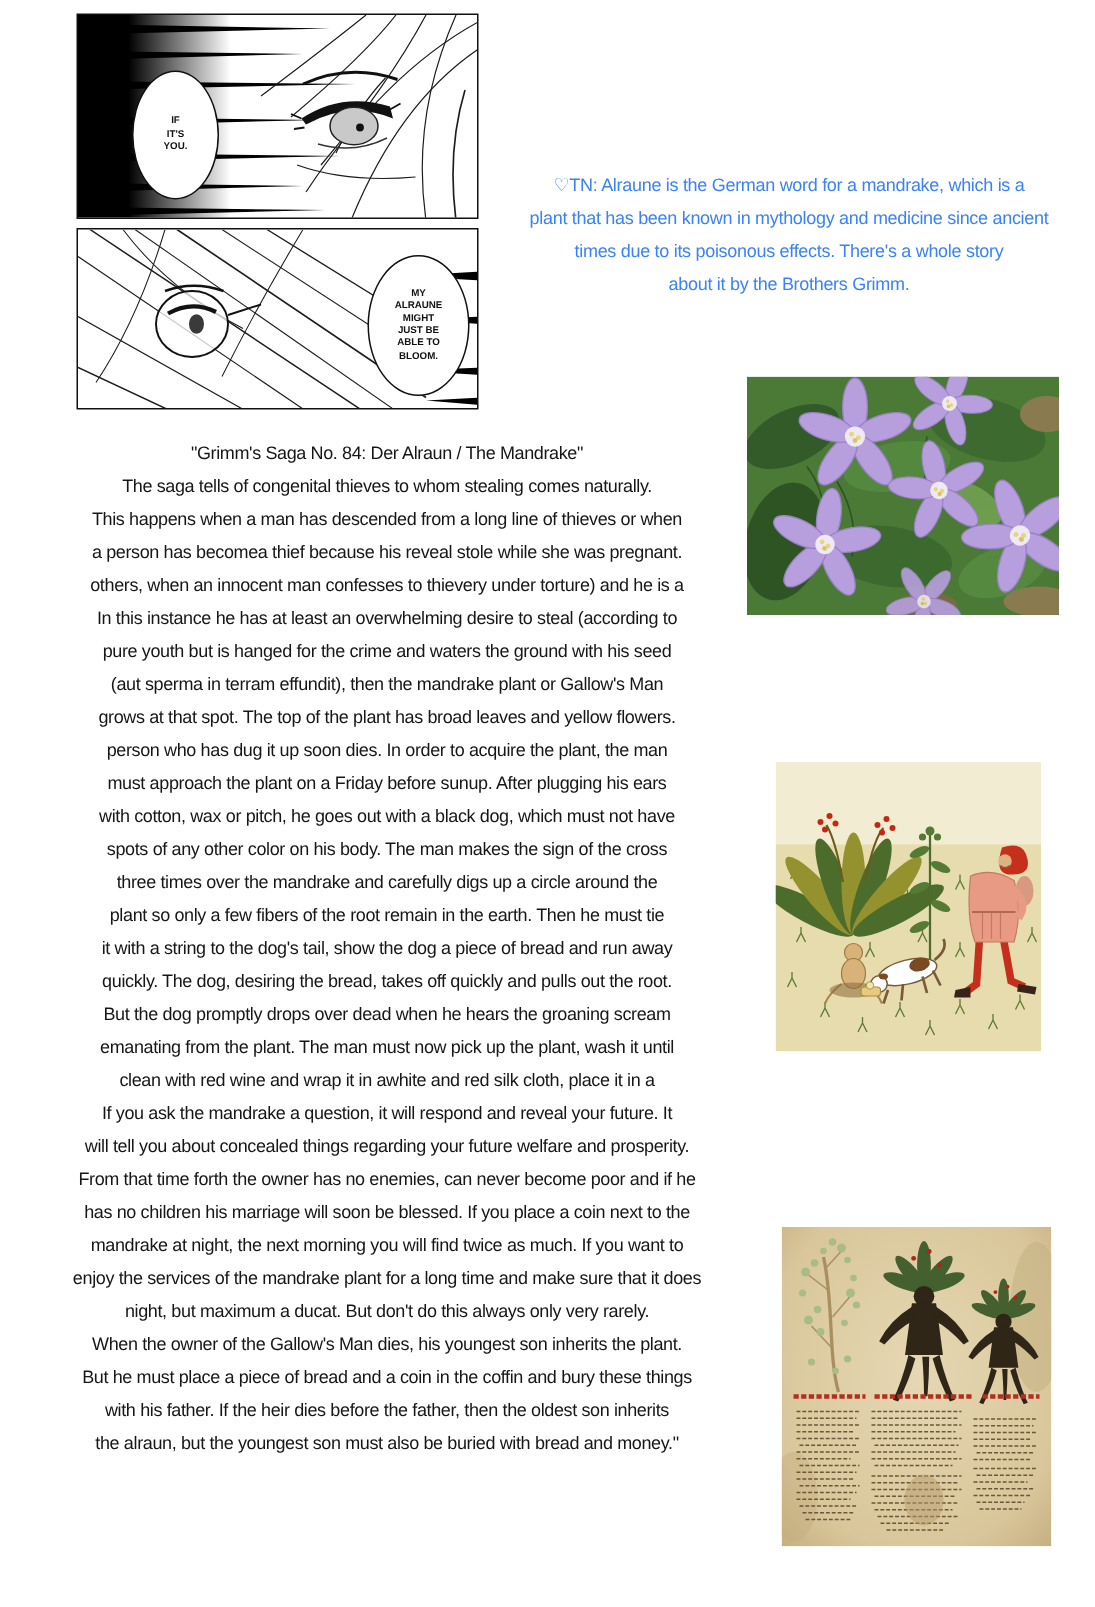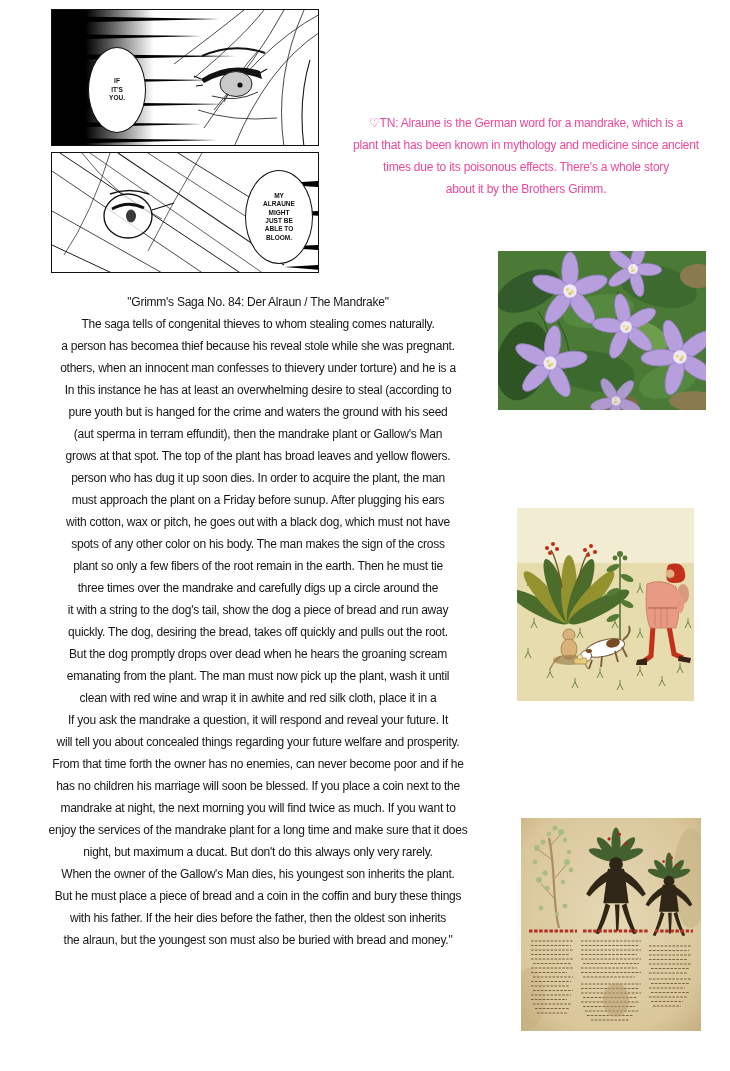--- a/index.html
+++ b/index.html
@@ -15,21 +15,21 @@
   .panel svg{position:absolute;inset:0;}
   .bubble{position:absolute;background:#fff;border:1.3px solid #101010;border-radius:50%;
           display:flex;align-items:center;justify-content:center;text-align:center;
           white-space:pre-line;font-size:6.5px;line-height:1.3;font-weight:bold;color:#111;
           letter-spacing:0;}
   .bubble-top{left:36px;top:37px;width:56px;height:84px;}
   .bubble-bottom{left:193px;top:17px;width:66px;height:92px;}
 
   
   .tn{position:absolute;left:330px;top:112px;width:392px;text-align:center;}
-  .tn-line{font-size:12px;line-height:22px;letter-spacing:-0.2px;white-space:nowrap;color:#ec4899;}
+  .tn-line{font-size:12px;line-height:22px;letter-spacing:-0.2px;white-space:nowrap;color:#3b82f6;}
 
   
   .saga{position:absolute;left:8px;top:291px;width:500px;text-align:center;}
   .saga-line{font-size:12px;line-height:22px;letter-spacing:-0.25px;white-space:nowrap;color:#161616;}
 
   
   .photo{position:absolute;overflow:hidden;}
   .photo svg{display:block;}
   .photo-flowers{left:498px;top:251px;width:208px;height:159px;}
   .photo-medieval{left:517px;top:508px;width:177px;height:193px;}
@@ -128,32 +128,33 @@
         <div class="tn-line">plant that has been known in mythology and medicine since ancient</div>
         <div class="tn-line">times due to its poisonous effects. There's a whole story</div>
         <div class="tn-line">about it by the Brothers Grimm.</div>
       </div>
   </div>
 
   <div class="saga">
     <div class="saga-line">"Grimm's Saga No. 84: Der Alraun / The Mandrake"</div>
     <div>
         <div class="saga-line">The saga tells of congenital thieves to whom stealing comes naturally.</div>
+        <div class="saga-line">This happens when a man has descended from a long line of thieves or when</div>
         <div class="saga-line">a person has becomea thief because his reveal stole while she was pregnant.</div>
         <div class="saga-line">others, when an innocent man confesses to thievery under torture) and he is a</div>
         <div class="saga-line">In this instance he has at least an overwhelming desire to steal (according to</div>
         <div class="saga-line">pure youth but is hanged for the crime and waters the ground with his seed</div>
         <div class="saga-line">(aut sperma in terram effundit), then the mandrake plant or Gallow's Man</div>
         <div class="saga-line">grows at that spot. The top of the plant has broad leaves and yellow flowers.</div>
         <div class="saga-line">person who has dug it up soon dies. In order to acquire the plant, the man</div>
         <div class="saga-line">must approach the plant on a Friday before sunup. After plugging his ears</div>
         <div class="saga-line">with cotton, wax or pitch, he goes out with a black dog, which must not have</div>
         <div class="saga-line">spots of any other color on his body. The man makes the sign of the cross</div>
+        <div class="saga-line">three times over the mandrake and carefully digs up a circle around the</div>
         <div class="saga-line">plant so only a few fibers of the root remain in the earth. Then he must tie</div>
-        <div class="saga-line">three times over the mandrake and carefully digs up a circle around the</div>
         <div class="saga-line">it with a string to the dog's tail, show the dog a piece of bread and run away</div>
         <div class="saga-line">quickly. The dog, desiring the bread, takes off quickly and pulls out the root.</div>
         <div class="saga-line">But the dog promptly drops over dead when he hears the groaning scream</div>
         <div class="saga-line">emanating from the plant. The man must now pick up the plant, wash it until</div>
         <div class="saga-line">clean with red wine and wrap it in awhite and red silk cloth, place it in a</div>
         <div class="saga-line">If you ask the mandrake a question, it will respond and reveal your future. It</div>
         <div class="saga-line">will tell you about concealed things regarding your future welfare and prosperity.</div>
         <div class="saga-line">From that time forth the owner has no enemies, can never become poor and if he</div>
         <div class="saga-line">has no children his marriage will soon be blessed. If you place a coin next to the</div>
         <div class="saga-line">mandrake at night, the next morning you will find twice as much. If you want to</div>

